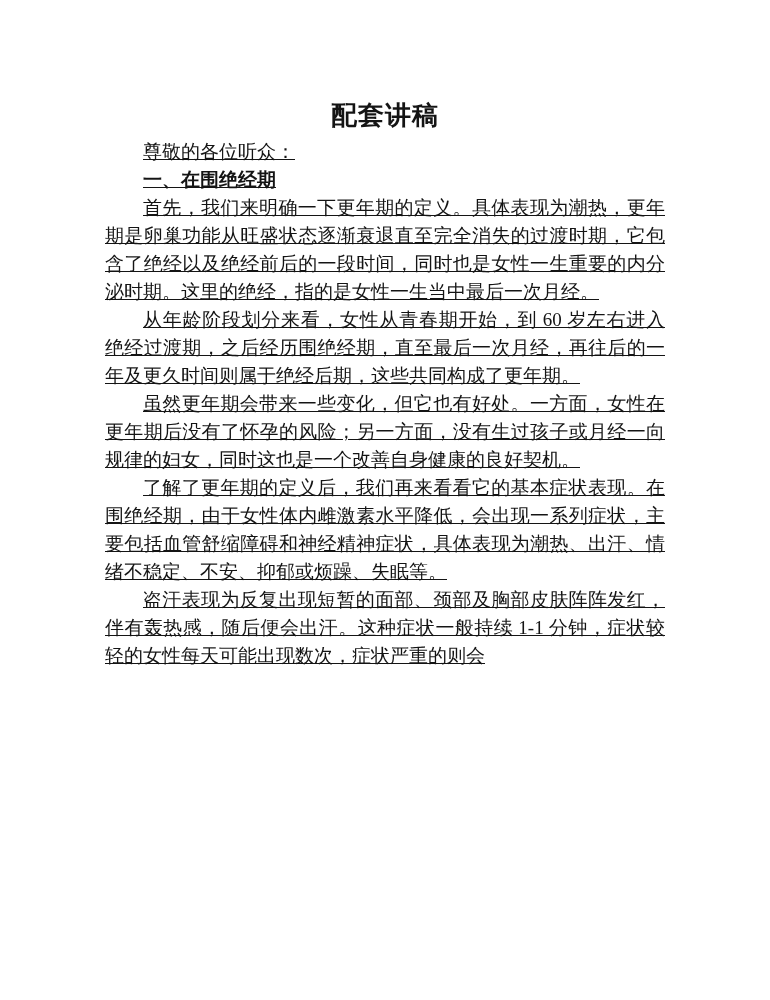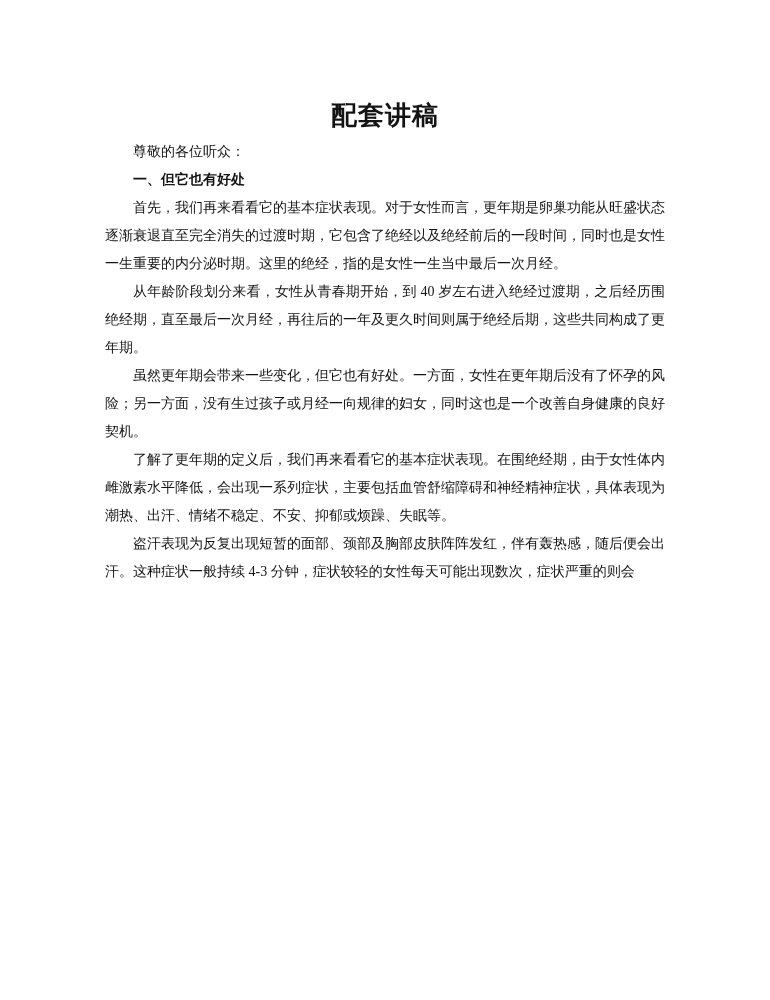--- a/index.html
+++ b/index.html
@@ -21,43 +21,44 @@
   }
   .doc-title {
     margin: 0 0 6px 0;
     text-align: center;
     font-size: 26px;
     line-height: 32px;
     font-weight: bold;
     letter-spacing: 1px;
   }
   .doc-body {
-    font-size: 14px;
+    font-size: 19px;
     line-height: 28px;
     text-align: justify;
     text-justify: inter-ideograph;
+    text-decoration: underline;
   }
   .doc-body p {
     margin: 0;
     padding: 0;
     text-indent: 2em;
     word-break: break-all;
   }
   .doc-body p.heading {
     font-weight: bold;
   }
 </style>
 </head>
 <body>
 
 <div class="page">
   <h1 class="doc-title">配套讲稿</h1>
   <div class="doc-body">
 
   <p class="paragraph">尊敬的各位听众：</p>
-      <p class="heading">一、但它也有好处</p>
-      <p class="paragraph">首先，我们再来看看它的基本症状表现。对于女性而言，更年期是卵巢功能从旺盛状态逐渐衰退直至完全消失的过渡时期，它包含了绝经以及绝经前后的一段时间，同时也是女性一生重要的内分泌时期。这里的绝经，指的是女性一生当中最后一次月经。</p>
-      <p class="paragraph">从年龄阶段划分来看，女性从青春期开始，到 40 岁左右进入绝经过渡期，之后经历围绝经期，直至最后一次月经，再往后的一年及更久时间则属于绝经后期，这些共同构成了更年期。</p>
+      <p class="heading">一、在围绝经期</p>
+      <p class="paragraph">首先，我们来明确一下更年期的定义。具体表现为潮热，更年期是卵巢功能从旺盛状态逐渐衰退直至完全消失的过渡时期，它包含了绝经以及绝经前后的一段时间，同时也是女性一生重要的内分泌时期。这里的绝经，指的是女性一生当中最后一次月经。</p>
+      <p class="paragraph">从年龄阶段划分来看，女性从青春期开始，到 60 岁左右进入绝经过渡期，之后经历围绝经期，直至最后一次月经，再往后的一年及更久时间则属于绝经后期，这些共同构成了更年期。</p>
       <p class="paragraph">虽然更年期会带来一些变化，但它也有好处。一方面，女性在更年期后没有了怀孕的风险；另一方面，没有生过孩子或月经一向规律的妇女，同时这也是一个改善自身健康的良好契机。</p>
       <p class="paragraph">了解了更年期的定义后，我们再来看看它的基本症状表现。在围绝经期，由于女性体内雌激素水平降低，会出现一系列症状，主要包括血管舒缩障碍和神经精神症状，具体表现为潮热、出汗、情绪不稳定、不安、抑郁或烦躁、失眠等。</p>
-      <p class="paragraph">盗汗表现为反复出现短暂的面部、颈部及胸部皮肤阵阵发红，伴有轰热感，随后便会出汗。这种症状一般持续 4-3 分钟，症状较轻的女性每天可能出现数次，症状严重的则会</p>
+      <p class="paragraph">盗汗表现为反复出现短暂的面部、颈部及胸部皮肤阵阵发红，伴有轰热感，随后便会出汗。这种症状一般持续 1-1 分钟，症状较轻的女性每天可能出现数次，症状严重的则会</p>
     </div>
 </div>
 
 </body></html>

